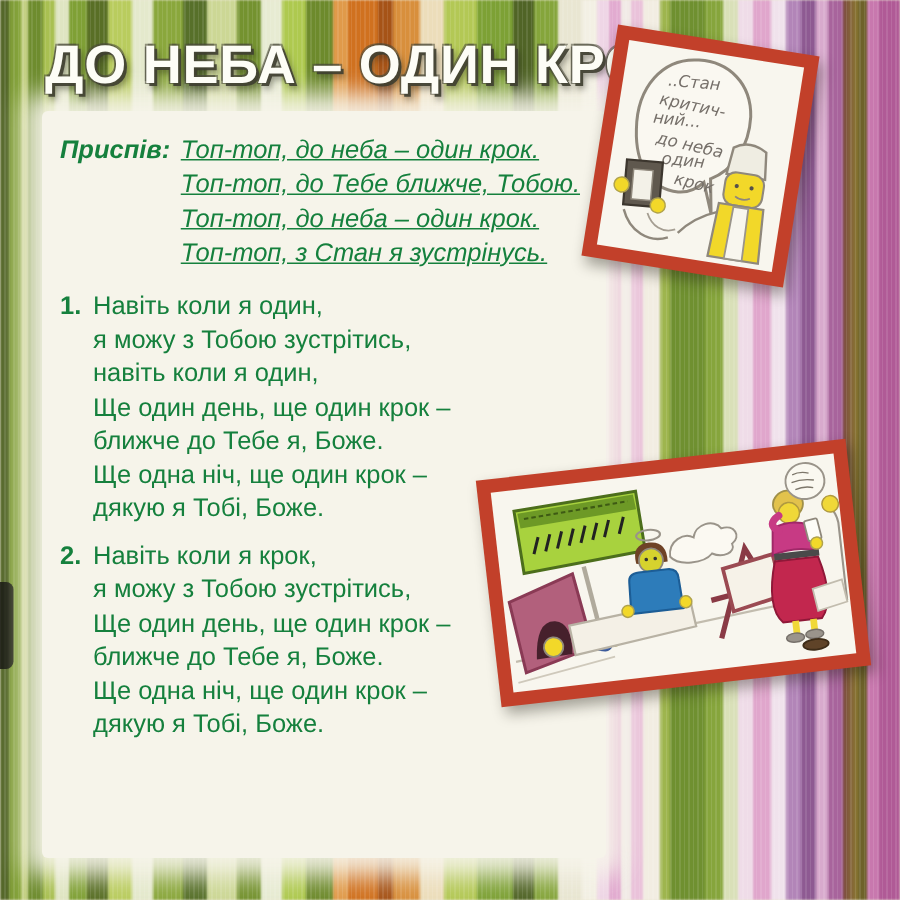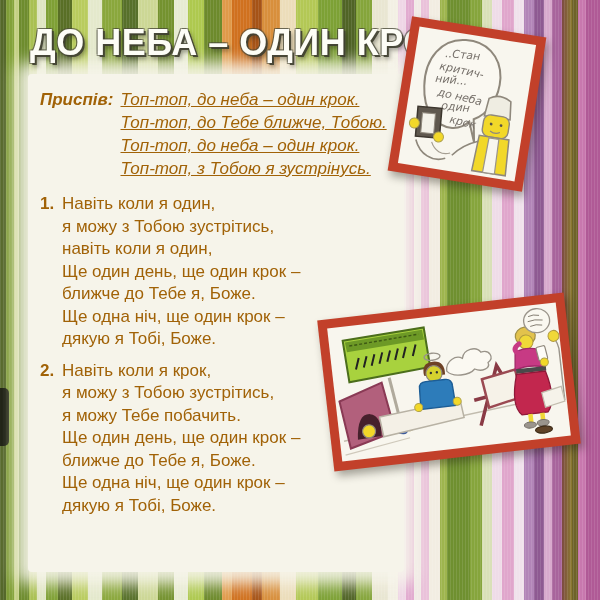--- a/index.html
+++ b/index.html
@@ -50,21 +50,21 @@
     position:absolute; left:30px; top:22px; width:370px;
     font-size:36px; font-weight:bold; letter-spacing:.5px;
     color:#fdfdf6;
     text-shadow:-1px -1px 0 rgba(72,72,56,.55), 1px -1px 0 rgba(72,72,56,.55),
                 -1px 1px 0 rgba(72,72,56,.6), 2px 2px 0 rgba(62,62,48,.9),
                 3px 4px 4px rgba(40,40,30,.45);
     white-space:nowrap;
   }
 
   
-  .lyrics { position:absolute; left:40px; top:88px; width:350px; color:#a16207; font-size:17px; }
+  .lyrics { position:absolute; left:40px; top:88px; width:350px; color:#15803d; font-size:17px; }
   .chorus { display:flex; line-height:23px; margin-bottom:13px; }
   .chorus-label { font-weight:bold; font-style:italic; margin-right:7px; white-space:nowrap; }
   .chorus-lines { font-style:italic;text-decoration:underline; }
   .verse { display:flex; line-height:22.5px; margin-bottom:9px; }
   .verse-number { font-weight:bold; width:22px; flex:0 0 22px; }
   .line { white-space:nowrap; }
 
   
   .card { position:absolute; background:#c2402a; box-shadow:3px 5px 9px rgba(30,25,15,.38); }
   .card-inner { width:100%; height:100%; background:#f8f6ee; }
@@ -84,21 +84,21 @@
 
 <h1 class="title">ДО НЕБА – ОДИН КРОК</h1>
 
 <div class="lyrics">
   <div class="chorus">
     <span class="chorus-label">Приспів:</span>
     <div class="chorus-lines">
       <div class="line">Топ-топ, до неба – один крок.</div>
       <div class="line">Топ-топ, до Тебе ближче, Тобою.</div>
       <div class="line">Топ-топ, до неба – один крок.</div>
-      <div class="line">Топ-топ, з Тобою я зустрінусь.</div>
+      <div class="line">Топ-топ, з Стан я зустрінусь.</div>
     </div>
   </div>
 
   <div class="verse">
     <span class="verse-number">1.</span>
     <div>
       <div class="line">Навіть коли я один,</div>
       <div class="line">я можу з Тобою зустрітись,</div>
       <div class="line">навіть коли я один,</div>
       <div class="line">Ще один день, ще один крок –</div>
@@ -106,21 +106,20 @@
       <div class="line">Ще одна ніч, ще один крок –</div>
       <div class="line">дякую я Тобі, Боже.</div>
     </div>
   </div>
 
   <div class="verse">
     <span class="verse-number">2.</span>
     <div>
       <div class="line">Навіть коли я крок,</div>
       <div class="line">я можу з Тобою зустрітись,</div>
-      <div class="line">я можу Тебе побачить.</div>
       <div class="line">Ще один день, ще один крок –</div>
       <div class="line">ближче до Тебе я, Боже.</div>
       <div class="line">Ще одна ніч, ще один крок –</div>
       <div class="line">дякую я Тобі, Боже.</div>
     </div>
   </div>
 </div>
 
 <div class="card card-top">
   <div class="card-inner">

